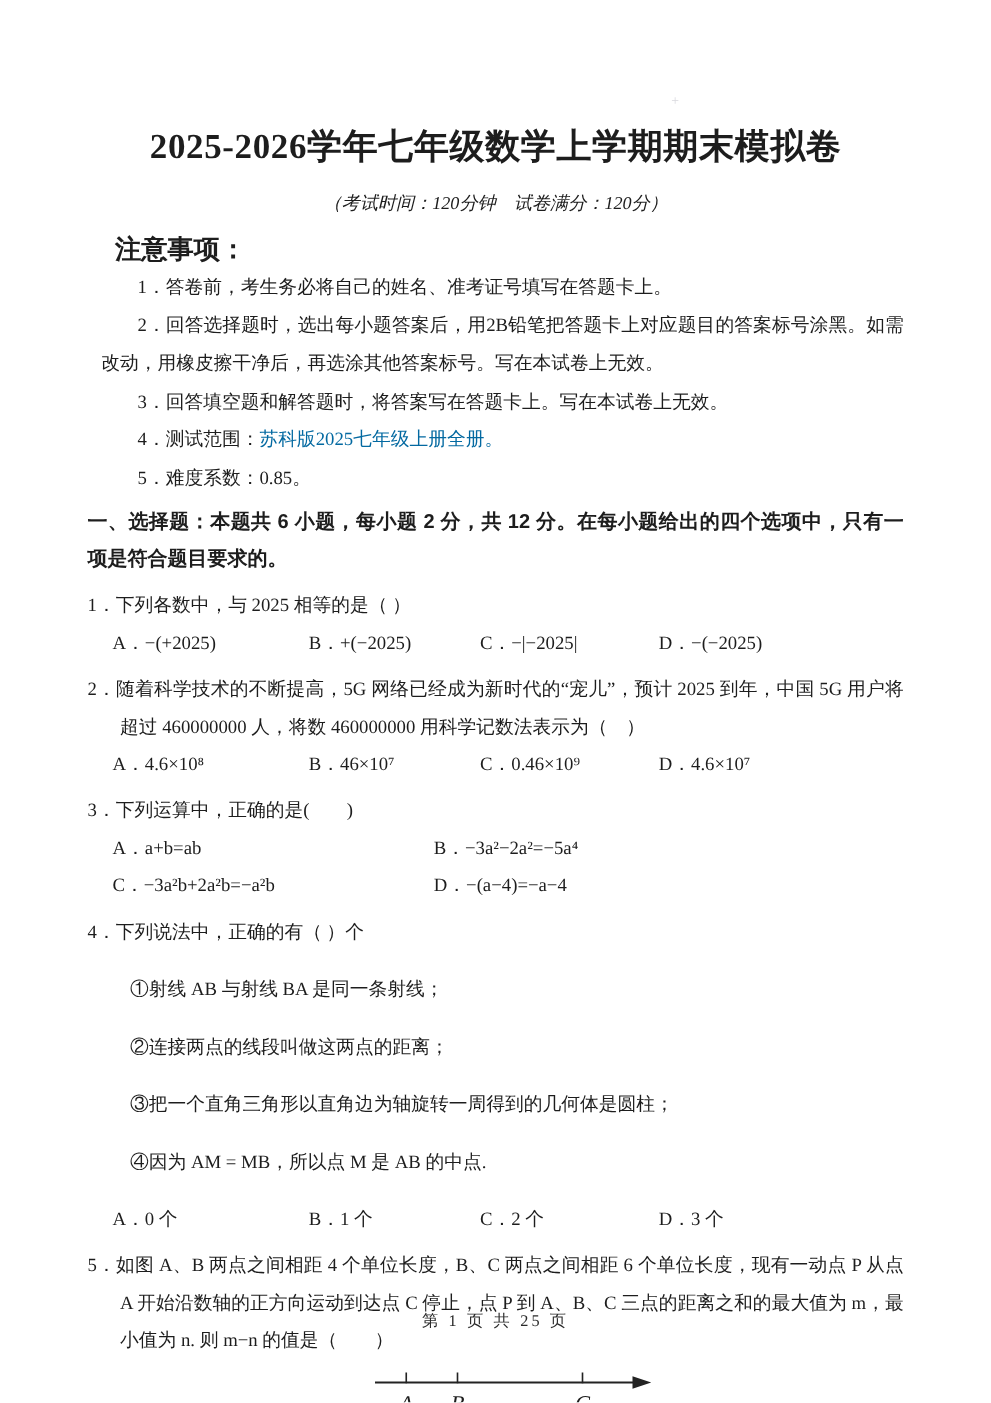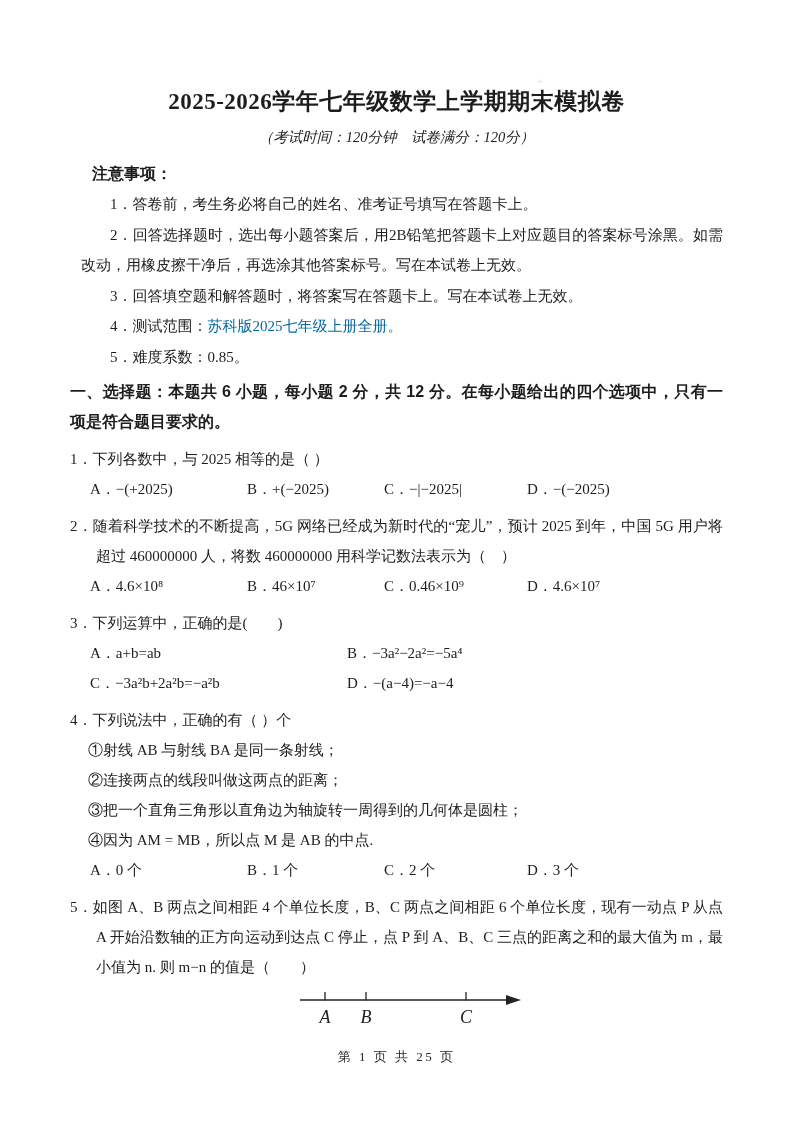--- a/index.html
+++ b/index.html
@@ -11,38 +11,38 @@
     box-sizing:border-box;
     padding:86px 70px 0 70px;
     font-family:"Liberation Serif","DejaVu Serif",serif;
     color:#1d1d1d;
     font-size:15px;
     line-height:30px;
     overflow:hidden;
   }
   .title {
     text-align:center;
-    font-size:23px;
+    font-size:28px;
     font-weight:700;
     line-height:32px;
     letter-spacing:0.5px;
-    margin:0;
+    margin:16px;
   }
   .subtitle {
     text-align:center;
     font-size:14.5px;
     font-style:italic;
     line-height:26px;
     margin:6px 0 0 0;
   }
   .notice { margin:8px 0 0 11px; }
   .notice-heading {
     font-family:"Liberation Sans","DejaVu Sans",sans-serif;
     font-weight:700;
-    font-size:16px;
+    font-size:21px;
     line-height:31px;
     text-indent:11px;
     margin:0;
   }
   .notice p.nitem {
     margin:0;
     text-indent:29px;
     text-align:justify;
     line-height:30.5px;
   }
@@ -69,21 +69,21 @@
     line-height:30px;
   }
   .opts .opt:nth-child(1) { width:113px; }
   .opts .opt:nth-child(2) { width:137px;margin-left:44px; }
   .opts .opt:nth-child(3) { width:143px; }
   .opts .opt:nth-child(4) { flex:1; }
   .opts2 { display:flex; padding-left:20px; line-height:30px; }
   .opts2 .opt { width:257px; }
   .math { font-family:"Liberation Serif","DejaVu Serif",serif; }
   .stmts { padding-left:18px; }
-  .stmts p { margin:0; line-height:30px; text-align:justify; }
+  .stmts p { margin:16px; line-height:30px; text-align:justify; }
   .figure-wrap { margin:5px 0 0 228px; }
   .footer {
     position:absolute;
     left:0; right:0; bottom:50px;
     text-align:center;
     font-size:13px;
     letter-spacing:2.5px;
     color:#2a2a2a;
   }
   .artifact {

